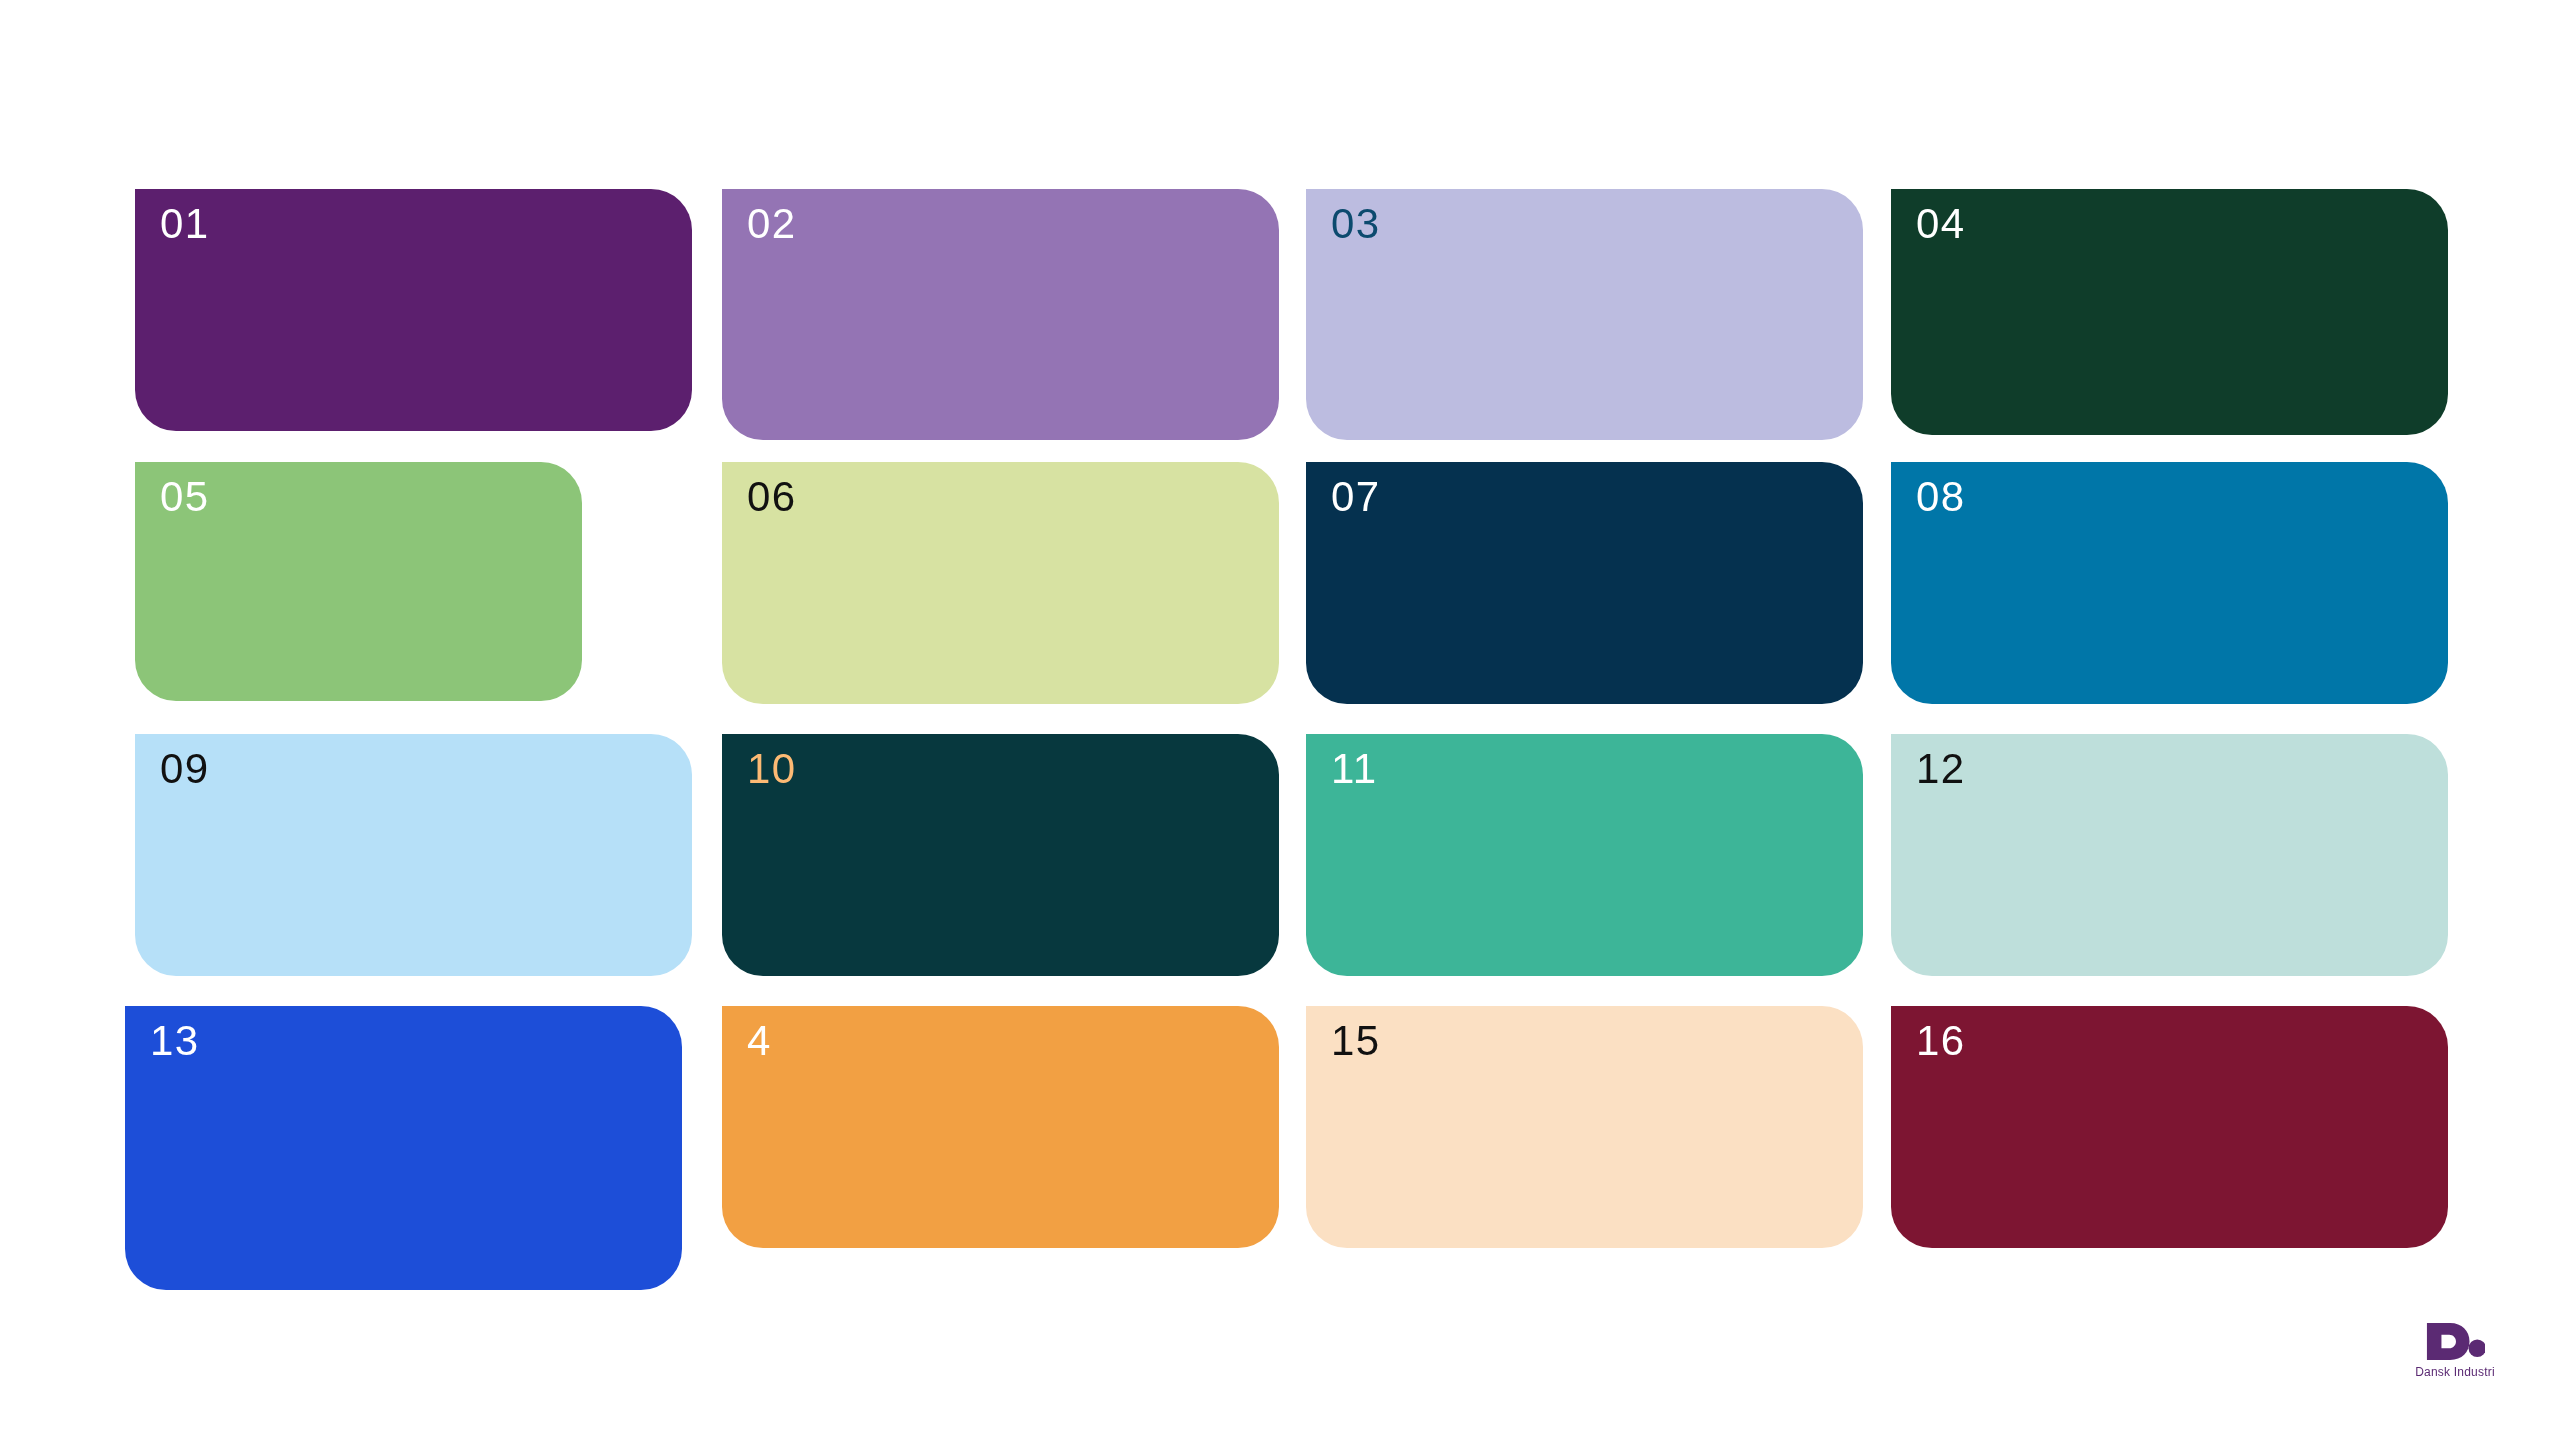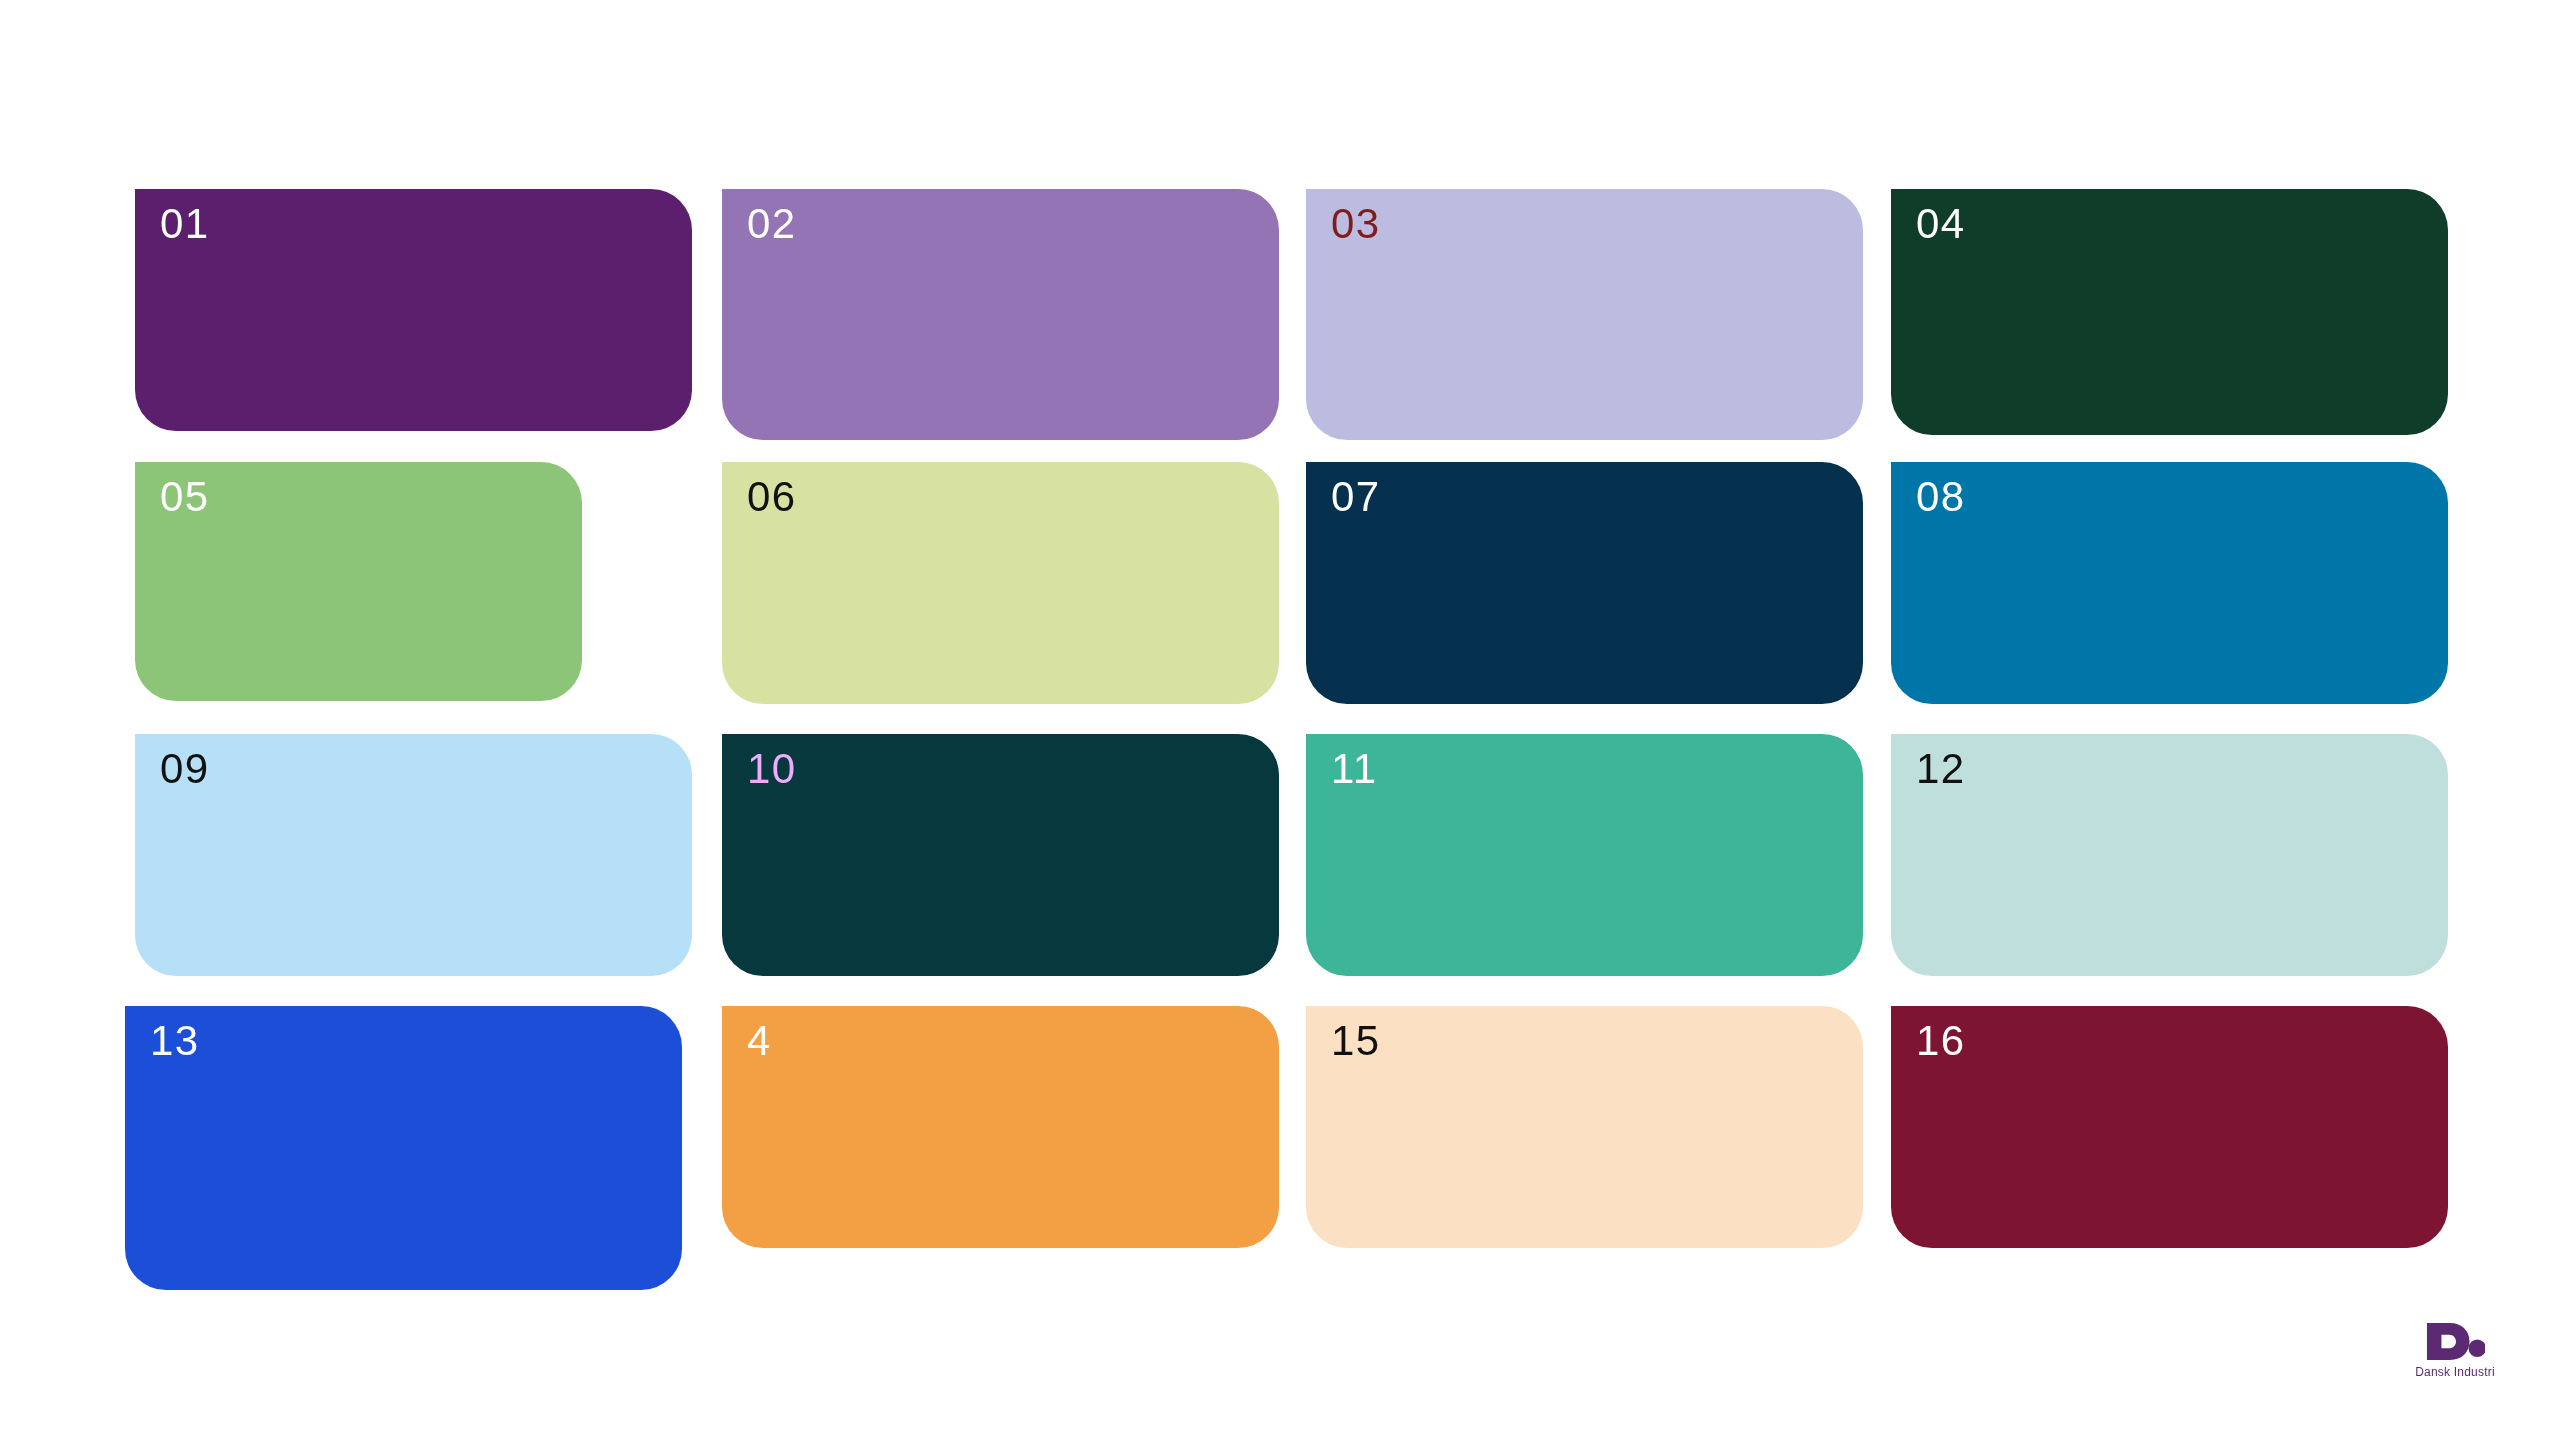--- a/index.html
+++ b/index.html
@@ -75,42 +75,42 @@
 
 <div id="palette-board">
   <div id="swatch-container">
       <div class="swatch" style="left: 135px; top: 189px; width: 557px; height: 242px; background: rgb(92, 31, 110); border-radius: 0px 41px 41px;">
         <span class="swatch-label label-light" style="color: rgb(255, 255, 255);">01</span>
       </div>
       <div class="swatch" style="left: 722px; top: 189px; width: 557px; height: 251px; background: rgb(148, 116, 180); border-radius: 0px 41px 41px;">
         <span class="swatch-label label-light" style="color: rgb(255, 255, 255);">02</span>
       </div>
       <div class="swatch" style="left: 1306px; top: 189px; width: 557px; height: 251px; background: rgb(188, 188, 224); border-radius: 0px 41px 41px;">
-        <span class="swatch-label label-dark" style="color: #7f1d1d;">03</span>
+        <span class="swatch-label label-dark" style="color: #0c4a6e;">03</span>
       </div>
       <div class="swatch" style="left: 1891px; top: 189px; width: 557px; height: 246px; background: rgb(15, 61, 42); border-radius: 0px 41px 41px;">
         <span class="swatch-label label-light" style="color: rgb(255, 255, 255);">04</span>
       </div>
       <div class="swatch" style="left: 135px; top: 462px; width: 447px; height: 239px; background: rgb(140, 197, 120); border-radius: 0px 41px 41px;">
         <span class="swatch-label label-light" style="color: rgb(255, 255, 255);">05</span>
       </div>
       <div class="swatch" style="left: 722px; top: 462px; width: 557px; height: 242px; background: rgb(215, 226, 162); border-radius: 0px 41px 41px;">
         <span class="swatch-label label-dark" style="color: rgb(17, 17, 17);">06</span>
       </div>
       <div class="swatch" style="left: 1306px; top: 462px; width: 557px; height: 242px; background: rgb(5, 49, 79); border-radius: 0px 41px 41px;">
         <span class="swatch-label label-light" style="color: rgb(255, 255, 255);">07</span>
       </div>
       <div class="swatch" style="left: 1891px; top: 462px; width: 557px; height: 242px; background: rgb(0, 118, 168); border-radius: 0px 41px 41px;">
         <span class="swatch-label label-light" style="color: rgb(255, 255, 255);">08</span>
       </div>
       <div class="swatch" style="left: 135px; top: 734px; width: 557px; height: 242px; background: rgb(182, 224, 248); border-radius: 0px 41px 41px;">
         <span class="swatch-label label-dark" style="color: rgb(17, 17, 17);">09</span>
       </div>
       <div class="swatch" style="left: 722px; top: 734px; width: 557px; height: 242px; background: rgb(7, 56, 62); border-radius: 0px 41px 41px;">
-        <span class="swatch-label label-light" style="color: #f0abfc;">10</span>
+        <span class="swatch-label label-light" style="color: #fdba74;">10</span>
       </div>
       <div class="swatch" style="left: 1306px; top: 734px; width: 557px; height: 242px; background: rgb(61, 181, 152); border-radius: 0px 41px 41px;">
         <span class="swatch-label label-light" style="color: rgb(255, 255, 255);">11</span>
       </div>
       <div class="swatch" style="left: 1891px; top: 734px; width: 557px; height: 242px; background: rgb(190, 223, 219); border-radius: 0px 41px 41px;">
         <span class="swatch-label label-dark" style="color: rgb(17, 17, 17);">12</span>
       </div>
       <div class="swatch" style="left: 125px; top: 1006px; width: 557px; height: 284px; background: #1d4ed8; border-radius: 0px 41px 41px;">
         <span class="swatch-label label-light" style="color: rgb(255, 255, 255);">13</span>
       </div>

